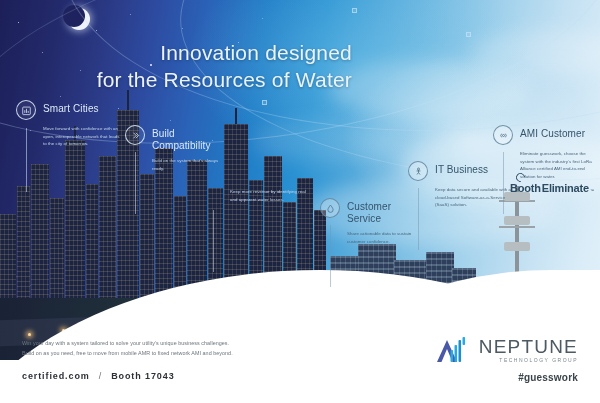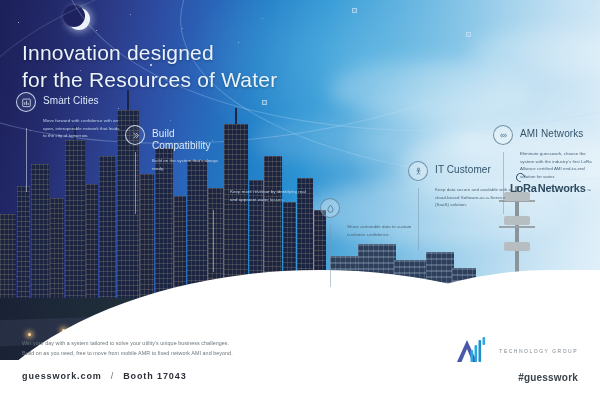--- a/index.html
+++ b/index.html
@@ -119,21 +119,21 @@
   }
   .sweep2 {
     position:absolute; right:-120px; bottom:-60px; width:420px; height:150px;
     background:#ffffff; border-radius:60% 0 0 0 / 100% 0 0 0;
   }
 
   
   .headline {
     position:absolute; left:22px; top:40px; width:330px;
     color:#eaf3fb; font-size:21px; line-height:1.28; font-weight:300;
-    letter-spacing:.2px; text-shadow:0 1px 3px rgba(0,0,0,.30);
+    letter-spacing:.2px; text-shadow:0 1px 3px rgba(0,0,0,.30);text-align:right;
   }
 
   
   .callout { position:absolute; width:112px; }
   .callout .row { display:flex; align-items:flex-start; gap:7px; }
   .ico {
     flex:0 0 auto; width:20px; height:20px; border-radius:50%;
     border:1px solid rgba(255,255,255,.85);
     display:flex; align-items:center; justify-content:center;
     background:rgba(255,255,255,.06);
@@ -333,21 +333,21 @@
     <div class="sweep"></div>
     <div class="sweep2"></div>
   </div>
 
   <div class="headline">
     <div>Innovation designed</div>
     <div>for the Resources of Water</div>
   </div>
 
   <div class="stem on-dark" style="left:26px; top:128px; height:64px; background:rgba(215,232,248,.55);"></div>
-  <div class="callout on-dark" style="left:16px; top:92px; width:104px;">
+  <div class="callout on-dark" style="left:16px; top:100px; width:104px;">
     <div class="row">
       <span class="ico">
         <svg width="11" height="11" viewBox="0 0 16 16" stroke-width="1.1">
           <rect x="2.5" y="3" width="11" height="11" rx="1"></rect>
           <line x1="5.5" y1="11.5" x2="5.5" y2="7.5"></line>
           <line x1="8" y1="11.5" x2="8" y2="5.5"></line>
           <line x1="10.5" y1="11.5" x2="10.5" y2="8.5"></line>
         </svg>
       </span>
       <div class="ctitle">Smart Cities</div>
@@ -375,86 +375,88 @@
   </div>
 
   <div class="stem on-light" style="left:330px; top:225px; height:62px; background:rgba(120,150,172,.5);"></div>
   <div class="callout on-light" style="left:320px; top:198px; width:104px;">
     <div class="row">
       <span class="ico">
         <svg width="11" height="11" viewBox="0 0 16 16" stroke-width="1.1">
           <path d="M8 3 C8 3 4.2 7.6 4.2 9.8 A3.8 3.8 0 0 0 11.8 9.8 C11.8 7.6 8 3 8 3 Z"></path>
         </svg>
       </span>
+      <div class="ctitle">Customer Service</div>
     </div>
     <div class="cbody" style="padding-left:27px;">Share actionable data to sustain customer confidence.</div>
   </div>
 
   <div class="stem on-light" style="left:418px; top:188px; height:62px; background:rgba(120,150,172,.5);"></div>
   <div class="callout on-light" style="left:408px; top:161px; width:106px;">
     <div class="row">
       <span class="ico">
         <svg width="11" height="11" viewBox="0 0 16 16" stroke-width="1.1">
           <circle cx="8" cy="4.4" r="1.5"></circle>
           <line x1="8" y1="5.9" x2="8" y2="9.4"></line>
           <line x1="5.2" y1="7.2" x2="10.8" y2="7.2"></line>
           <line x1="8" y1="9.4" x2="5.8" y2="12.4"></line>
           <line x1="8" y1="9.4" x2="10.2" y2="12.4"></line>
         </svg>
       </span>
-      <div class="ctitle">IT Customer</div>
+      <div class="ctitle">IT Business</div>
     </div>
     <div class="cbody" style="padding-left:27px;">Keep data secure and available with a cloud-based Software-as-a-Service (SaaS) solution.</div>
   </div>
 
   <div class="stem on-light" style="left:503px; top:152px; height:62px; background:rgba(120,150,172,.5);"></div>
   <div class="callout on-light" style="left:493px; top:125px; width:104px;">
     <div class="row">
       <span class="ico">
         <svg width="11" height="11" viewBox="0 0 16 16" stroke-width="1.1">
           <circle cx="8" cy="8" r="1.5"></circle>
           <path d="M5.3 5.3 A3.8 3.8 0 0 0 5.3 10.7"></path>
           <path d="M10.7 5.3 A3.8 3.8 0 0 1 10.7 10.7"></path>
         </svg>
       </span>
-      <div class="ctitle">AMI Networks</div>
+      <div class="ctitle">AMI Customer</div>
     </div>
     <div class="cbody" style="padding-left:27px;">Eliminate guesswork, choose the system with the industry's first LoRa Alliance certified AMI end-to-end solution for water.</div>
   </div>
 
   <div class="lora">
     <div class="swirl"></div>
     <div class="mark">
-      <span class="lr">LoRa</span>
-      <span class="al">Networks</span>
+      <span class="lr">Booth</span>
+      <span class="al">Eliminate</span>
       <span class="tm">™</span>
     </div>
   </div>
 
   <div class="foot-copy">
     <div>Win your day with a system tailored to solve your utility's unique business challenges.</div>
     <div>Build on as you need, free to move from mobile AMR to fixed network AMI and beyond.</div>
   </div>
 
   <div class="foot-link">
-    <span>guesswork.com</span>
+    <span>certified.com</span>
     <span class="sep">/</span>
     <span>Booth 17043</span>
   </div>
 
   <div class="logo">
     <span class="glyph">
       <svg width="38" height="28" viewBox="0 0 38 28">
         <path d="M3 26 L13 4 L23 26 L18.5 26 L13 13 L7.5 26 Z" fill="#4a58a8"></path>
         <rect x="16.5" y="14" width="2.6" height="12" rx="1" fill="#2aa9e0"></rect>
         <rect x="20.5" y="9" width="2.6" height="17" rx="1" fill="#2aa9e0"></rect>
         <rect x="24.5" y="4" width="2.6" height="22" rx="1" fill="#1f8fc9"></rect>
         <rect x="28.5" y="1" width="2.6" height="8" rx="1" fill="#2aa9e0"></rect>
       </svg>
     </span>
     <span class="wordmark">
+      <div class="nep">NEPTUNE</div>
       <div class="tg">TECHNOLOGY GROUP</div>
     </span>
   </div>
 
   <div class="hashtag">#guesswork</div>
 
 </div>
 
 </body></html>

